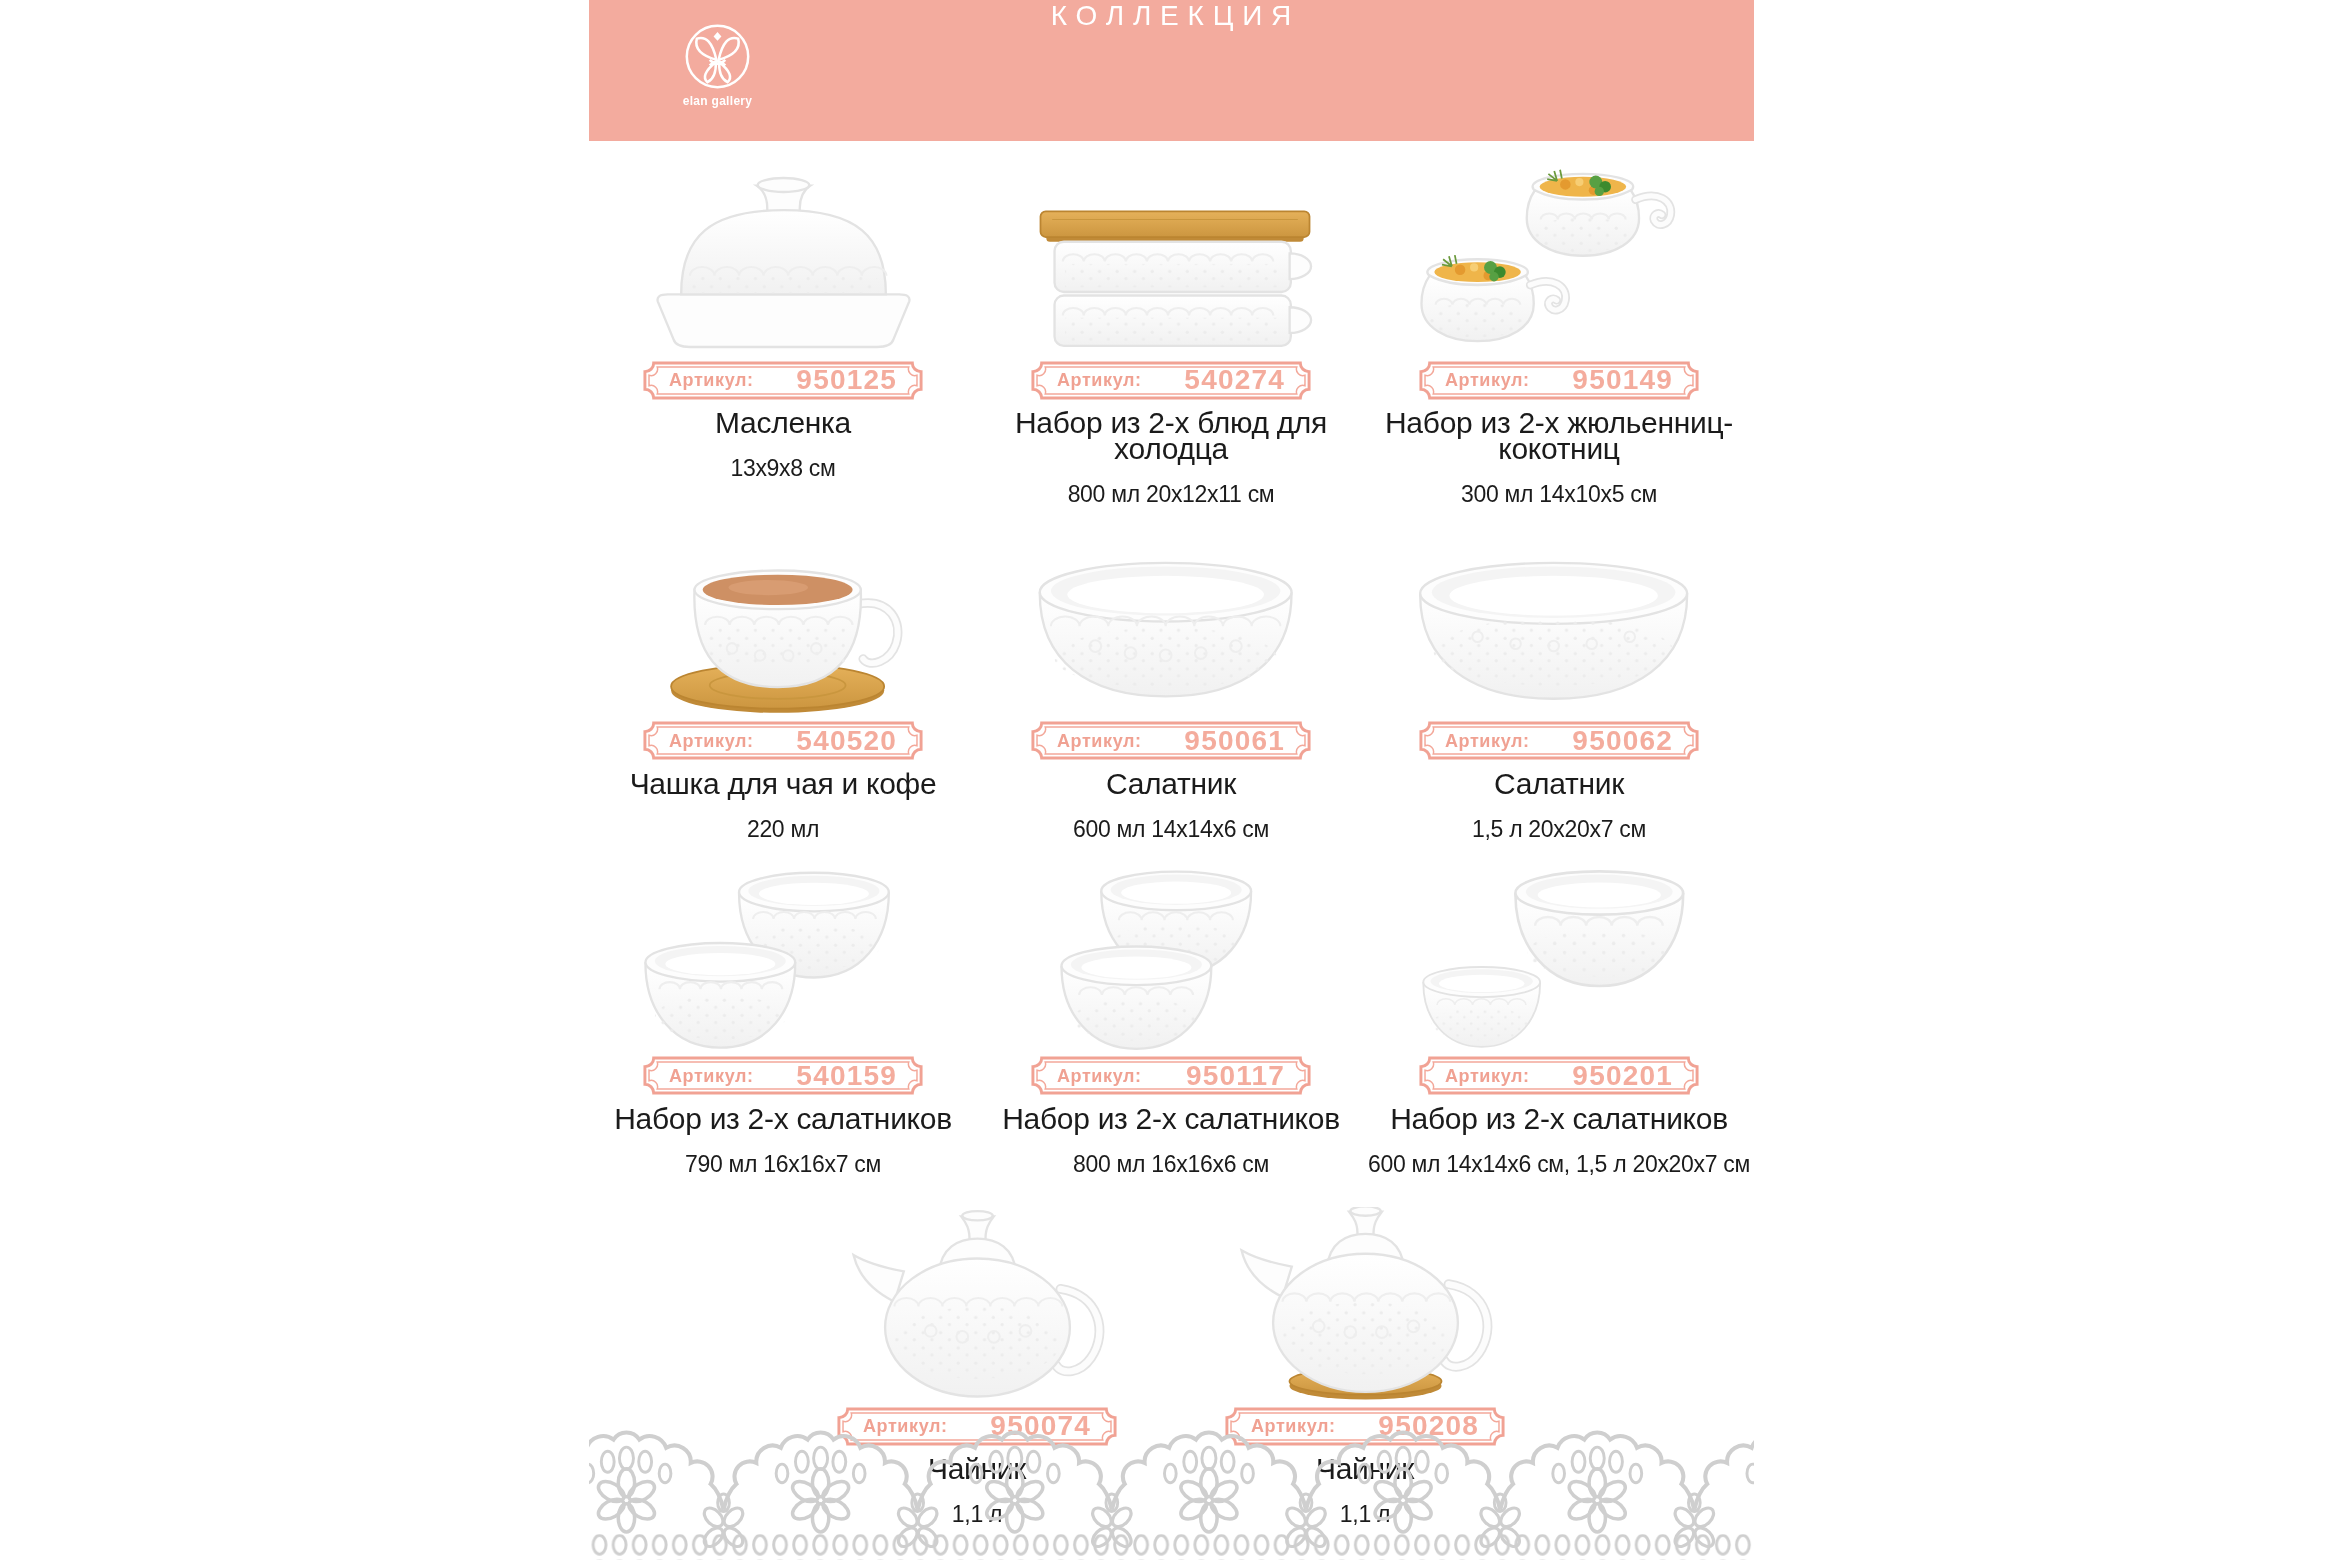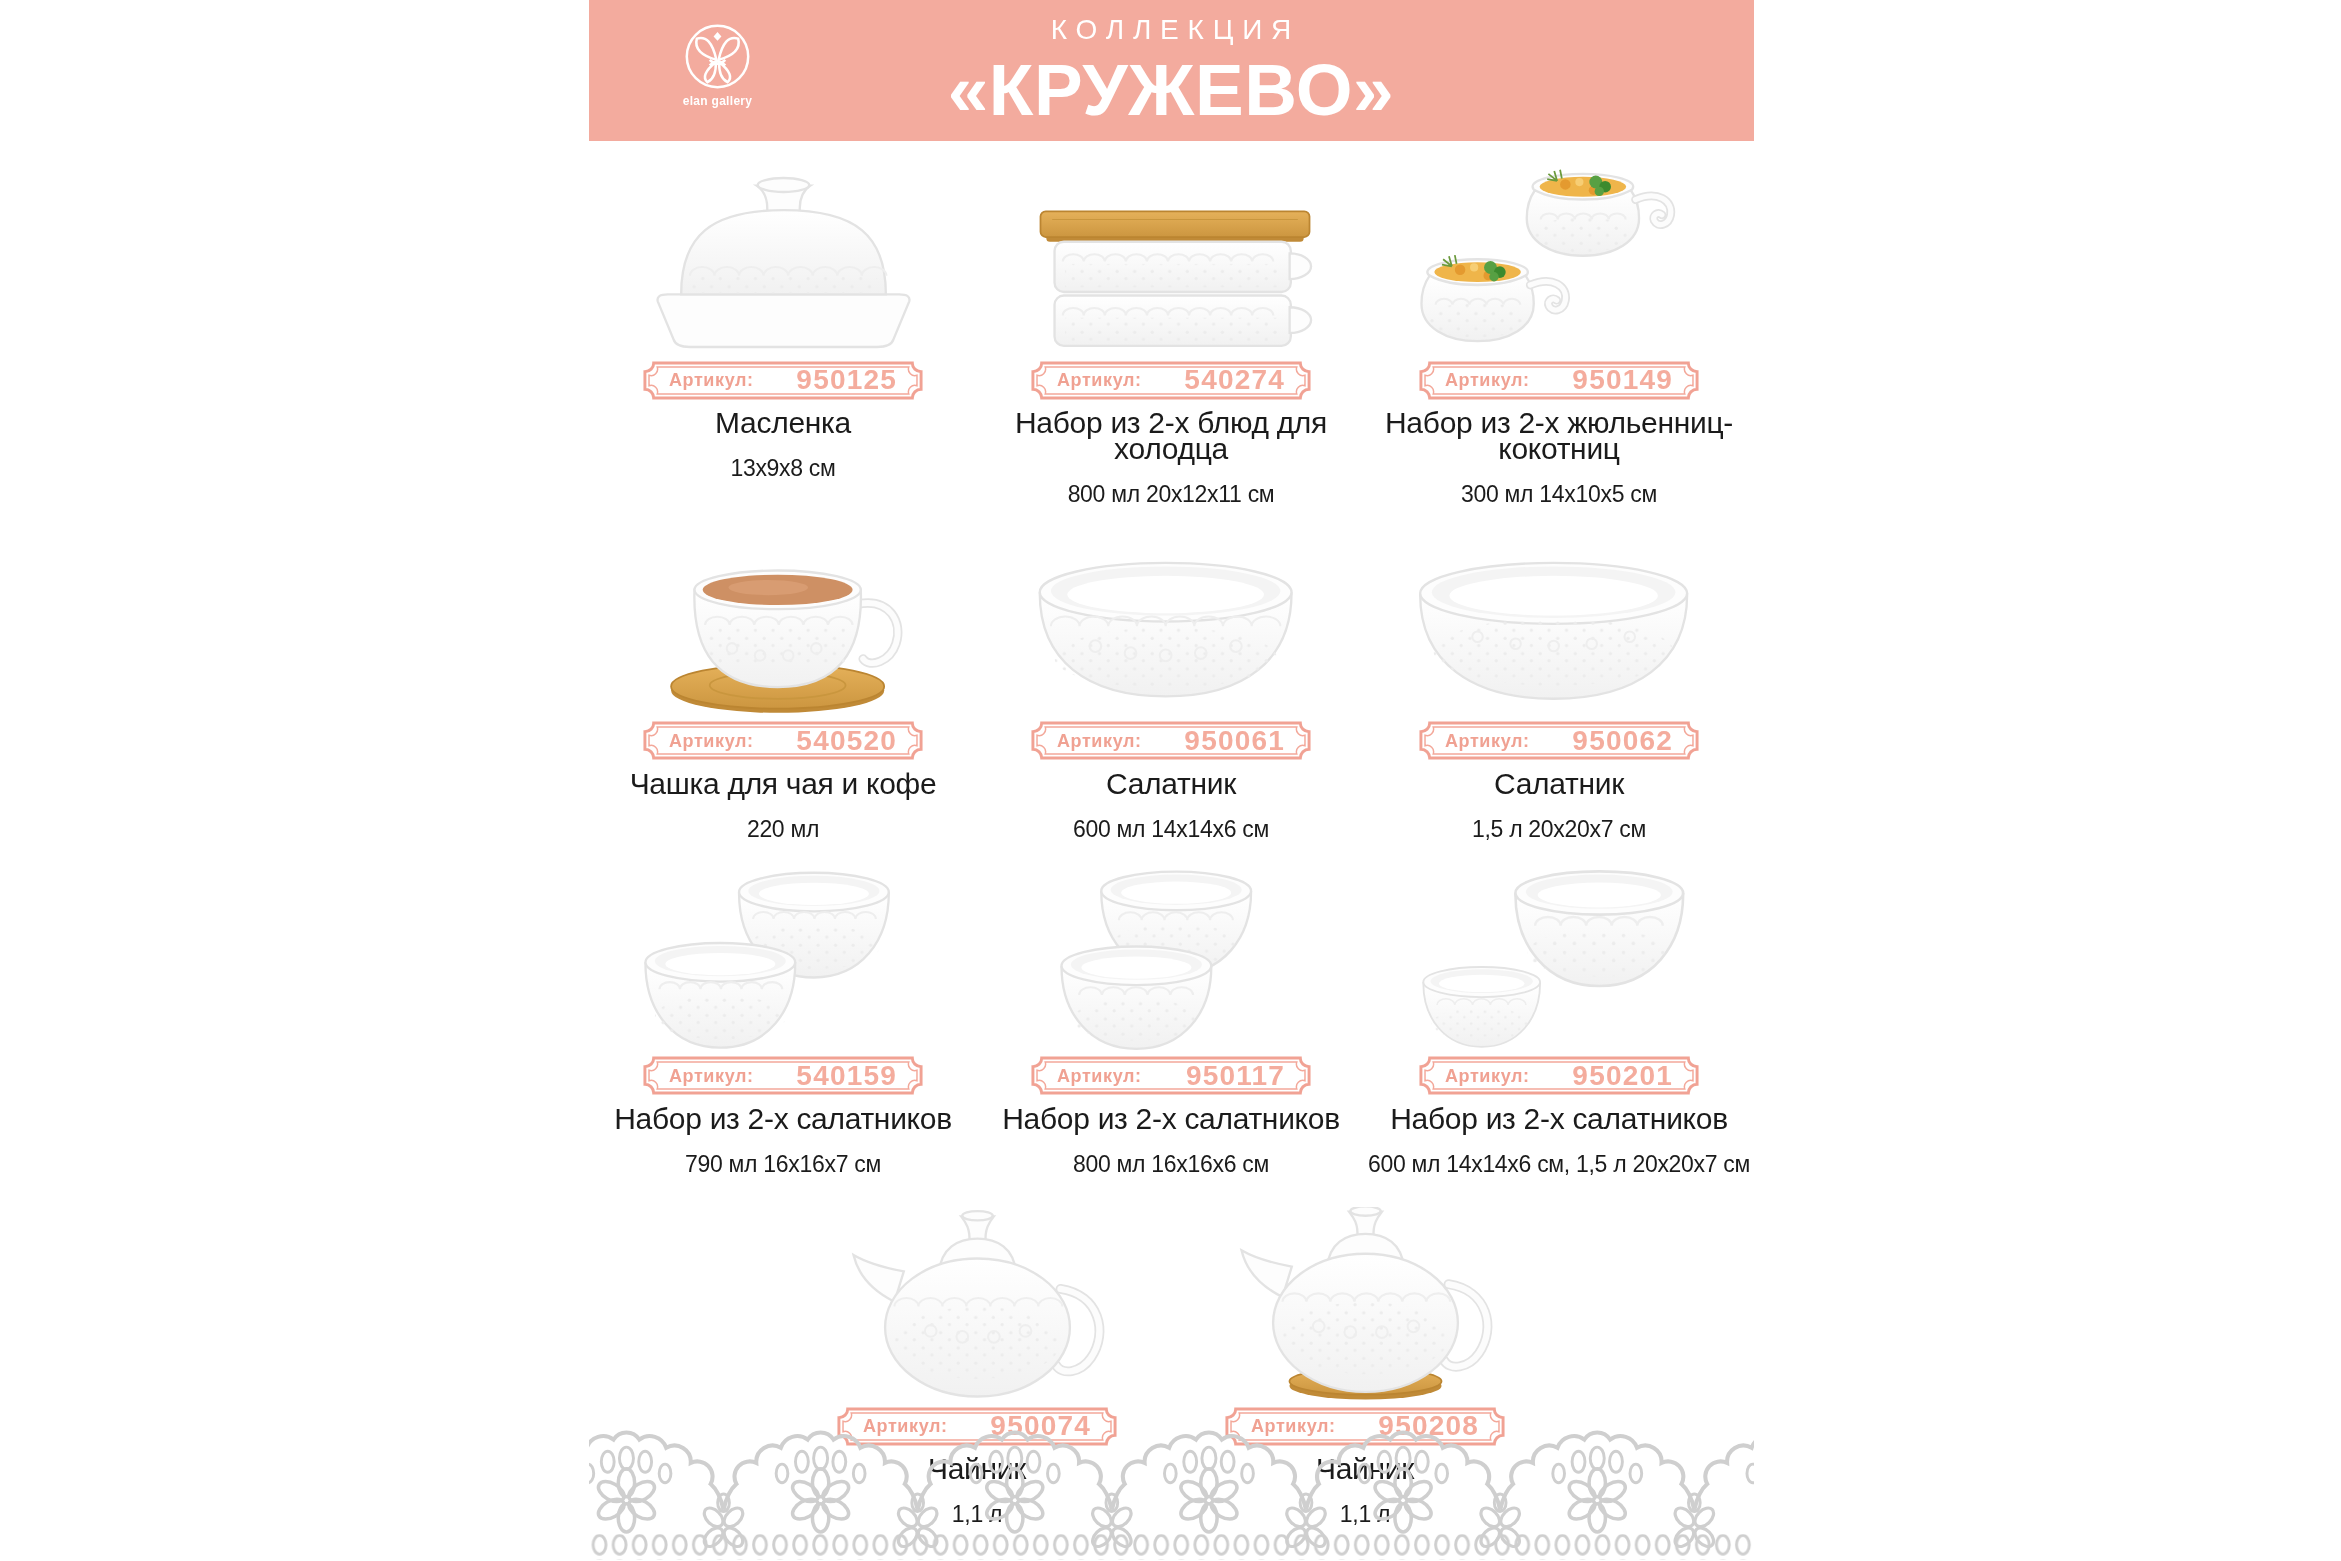--- a/index.html
+++ b/index.html
@@ -5,21 +5,21 @@
   * { margin:0; padding:0; box-sizing:border-box; }
   html,body { width:2342px; height:1562px; background:#ffffff; overflow:hidden; }
   body { font-family:"Liberation Sans","DejaVu Sans",sans-serif; }
   .page { position:relative; width:1165px; height:1562px; margin:0 auto; }
 
   
   .header { height:141px; background:#F3AB9E; position:relative; }
   .logo { position:absolute; left:82px; top:23.4px; width:94px; text-align:center; color:#fff; }
   .logo svg { display:block; margin:0 auto; }
   .brand { margin-top:3.5px; font-size:12px; font-weight:700; letter-spacing:0.3px; }
-  .titles { text-align:center; color:#fff; padding-top:14px; }
+  .titles { text-align:center; color:#fff; }
   .collection-label { font-size:28px; font-weight:400; letter-spacing:8.8px; text-indent:8.8px; }
   .collection-name { font-size:73px; font-weight:700; letter-spacing:0.6px; margin-top:2.3px; }
 
   
   .row { display:flex; justify-content:center; }
   .row1 { margin-top:20px; }
   .row2 { margin-top:36px; }
   .row3 { margin-top:22px; }
   .row4 { margin-top:30px; }
   .card { width:388px; display:flex; flex-direction:column; align-items:center; }
@@ -116,21 +116,20 @@
           <path d="M63 70 Q92 94 78 106 Q62 98 63 70 Z"></path>
           <path d="M46 76 Q60 62 74 76"></path>
           <path d="M46 66 Q60 80 74 66"></path>
         </g>
         <polygon points="60,16 67,24 60,32 53,24" fill="#FFFFFF"></polygon>
       </svg>
       <div class="brand">elan gallery</div>
     </div>
     <div class="titles">
       <div class="collection-label">КОЛЛЕКЦИЯ</div>
-      <div class="collection-name">«КРУЖЕВО»</div>
     </div>
   </div>
 
   <div class="row row1">
 
     <div class="card">
       <div class="imgwrap">
         <svg width="363" height="193" viewBox="0 0 620 330">
           <path class="porc" d="M95 240 Q92 228 112 228 L508 228 Q528 228 525 240 L498 305 Q494 318 470 318 L150 318 Q126 318 122 305 Z"></path>
           <path class="porc" d="M282 88 C284 62 276 50 264 42 L356 42 C344 50 336 62 338 88 Z"></path>

